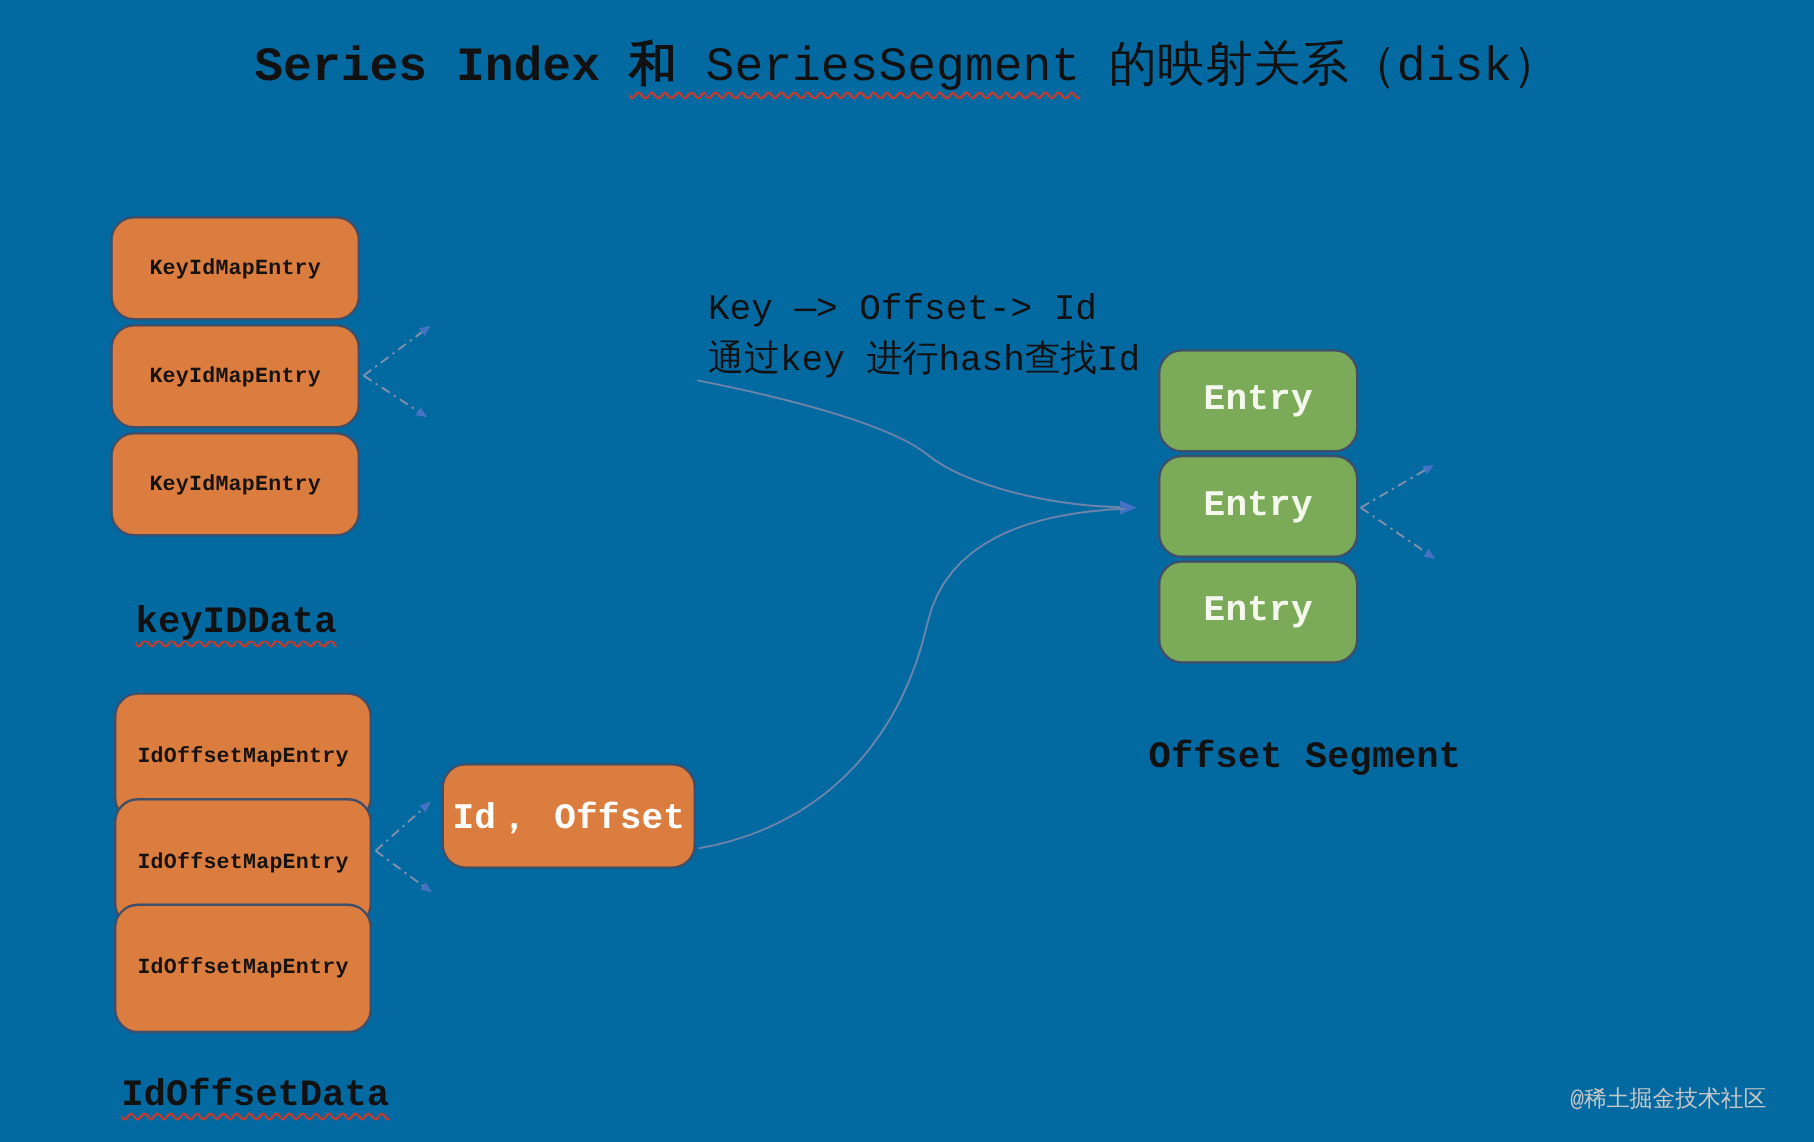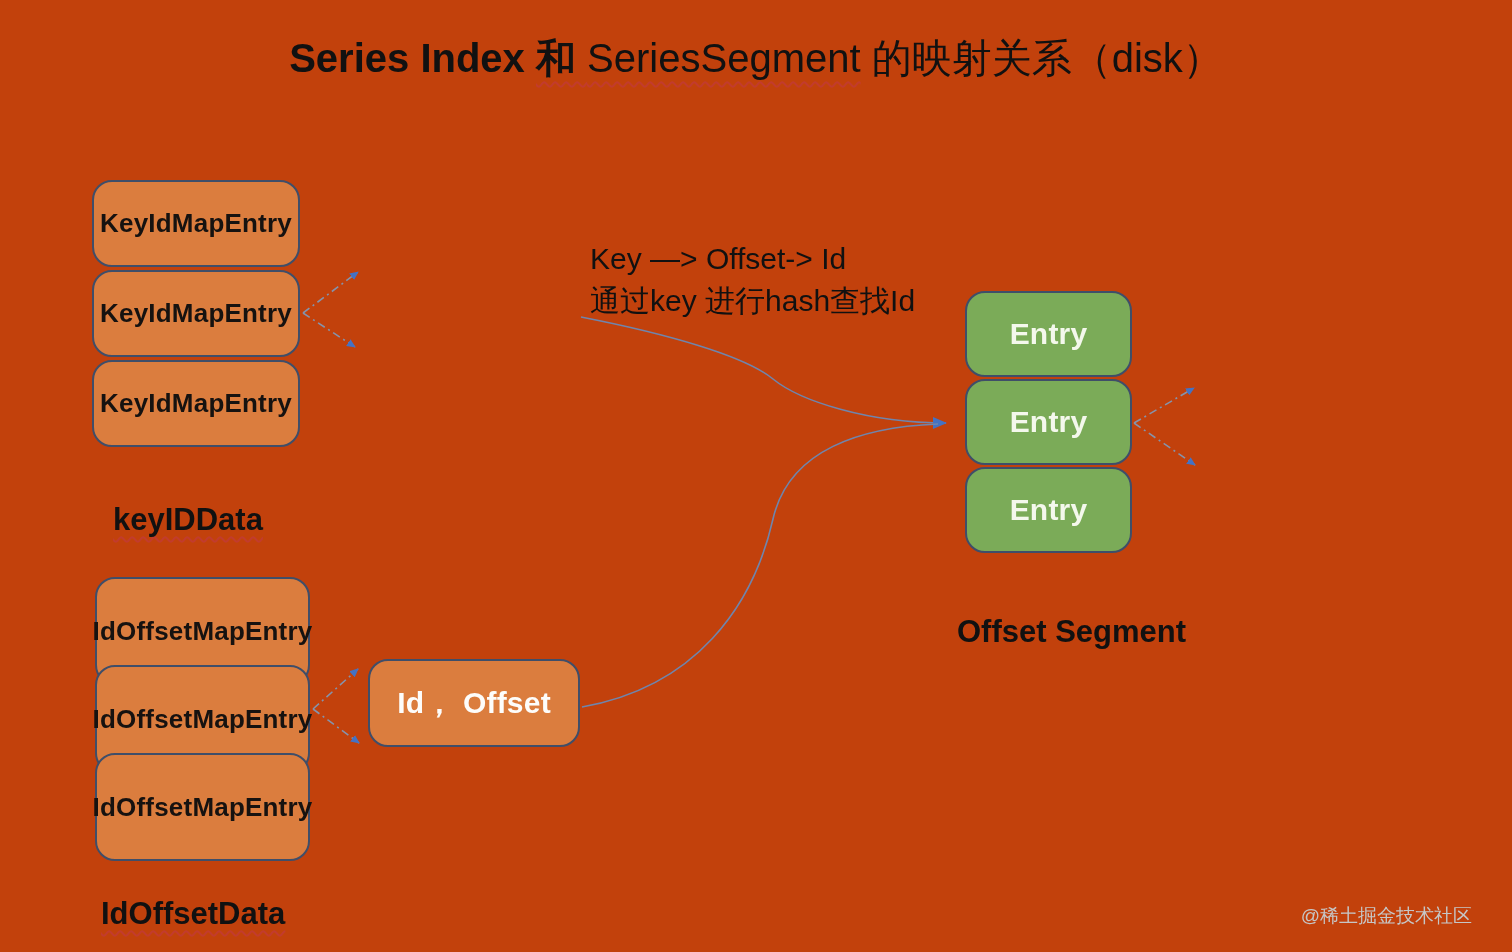--- a/index.html
+++ b/index.html
@@ -1,34 +1,34 @@
 <!DOCTYPE html>
 <html><head>
 <meta charset="utf-8">
 <style>
   html,body{margin:0;padding:0;background:#ffffff;}
   .canvas{
-    position:relative;width:1512px;height:952px;background:#c2410c;overflow:hidden;
-    font-family:Liberation Sans, sans-serif;color:#1a1a1a;
+    position:relative;width:1512px;height:952px;background:#0369a1;overflow:hidden;
+    font-family:Liberation Mono, monospace;color:#1a1a1a;
   }
   
   .title{
     position:absolute;top:36px;left:0;width:100%;text-align:center;
     font-size:40px;line-height:1.1;white-space:nowrap;color:#111;
   }
   .title .b{font-weight:700;}
   .title .squiggle{
     text-decoration:underline wavy #c23b2e;
     text-decoration-thickness:2px;text-underline-offset:9px;
   }
   
   .box{
     position:absolute;box-sizing:border-box;border:2.5px solid #3f4e69;border-radius:20px;
     display:flex;align-items:center;justify-content:center;
-    font-size:26px;font-weight:600;letter-spacing:.2px;
+    font-size:18px;font-weight:600;letter-spacing:.2px;
   }
   .orange{background:#db7d3e;color:#161210;}
   .green{background:#7bab58;color:#f4f8ec;}
   .whitetext{color:#fdfdfb;font-size:30px;}
   .entrytext{font-size:30px;}
   
   .stack-box{width:208px;height:87px;left:92px;}
   .stack-box2{width:215px;height:108px;left:95px;}
   .entry-box{width:167px;height:86px;left:965px;}
   
@@ -120,20 +120,20 @@
     <span>IdOffsetMapEntry</span>
   </div>
   <div class="box orange stack-box2" style="top:665px;">
     <span>IdOffsetMapEntry</span>
   </div>
   <div class="box orange stack-box2" style="top:753px;">
     <span>IdOffsetMapEntry</span>
   </div>
   <div class="grouplabel squiggle" style="left:101px;top:860px;">IdOffsetData</div>
 
-  <div class="box orange whitetext" style="left:368px;top:659px;width:212px;height:88px;align-items:center;">
+  <div class="box orange whitetext" style="left:368px;top:636px;width:212px;height:88px;align-items:center;">
     <span>Id， Offset</span>
   </div>
 
 
   <div class="watermark">@稀土掘金技术社区</div>
 
 </div>
 
 </body></html>

